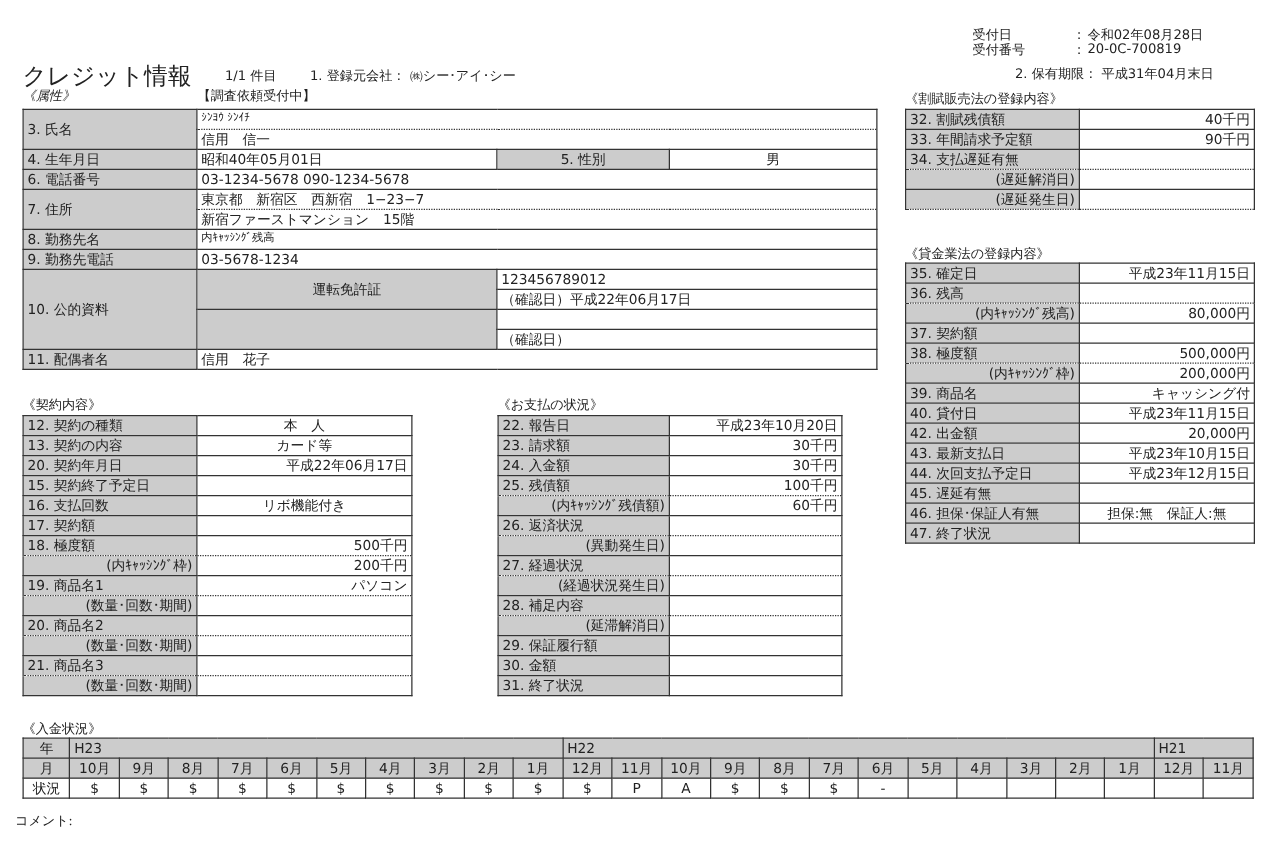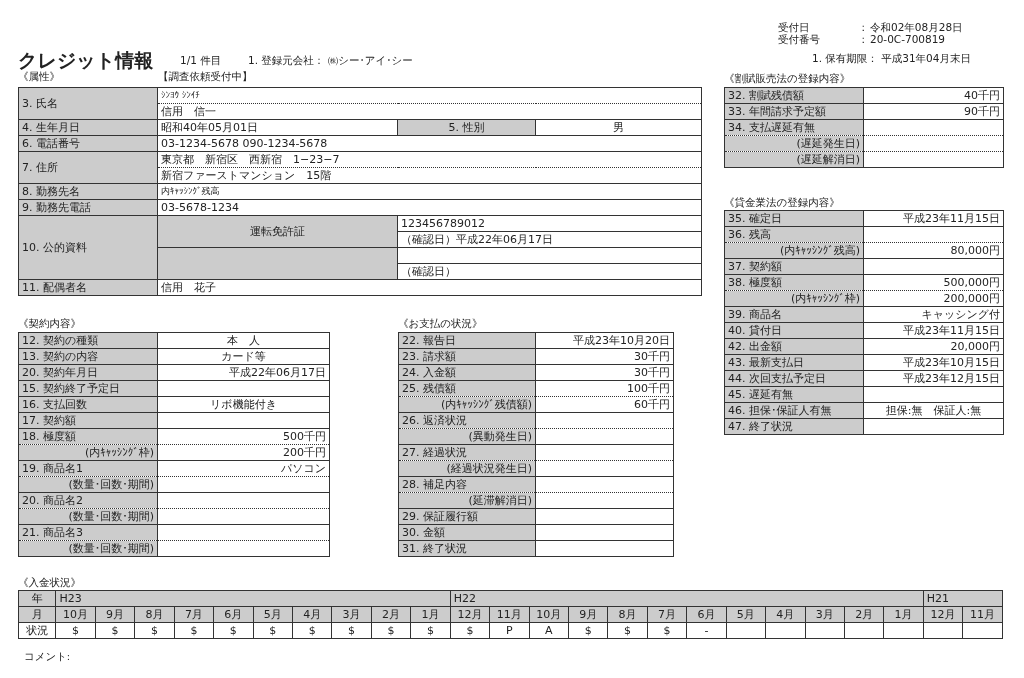--- a/index.html
+++ b/index.html
@@ -1,18 +1,18 @@
 <!DOCTYPE html>
 <html><head>
 <meta charset="utf-8">
 <style>
   html,body{margin:0;padding:0;background:#fff;}
   body{width:1024px;height:678px;position:relative;overflow:hidden;font-family:"DejaVu Sans","Liberation Sans",sans-serif;color:#222;font-size:11px;}
   .abs{position:absolute;}
-  .title{left:18px;top:48px;font-size:19px;font-weight:bold;letter-spacing:0px;}
+  .title{left:18px;top:48px;font-size:19px;font-weight:normal;letter-spacing:0px;}
   .hdr{font-size:10.5px;white-space:nowrap;}
   .sect{font-size:10.5px;white-space:nowrap;}
   table.grid{position:absolute;border-collapse:collapse;table-layout:fixed;font-size:11px;}
   table.grid td{border:1.5px solid #333;padding:0 3px;height:15px;line-height:15px;white-space:nowrap;overflow:hidden;}
   td.lbl{background:#cccccc;}
   td.lbl.r{text-align:right;}
   td.val{background:#fff;}
   td.r{text-align:right;}
   td.c{text-align:center;margin-left:28px;}
   td.dt{border-top:1px dotted #333 !important;margin-left:42px;}
@@ -33,25 +33,25 @@
   <span>㈱シー･アイ･シー</span>
 </div>
 
 <div class="abs hdr" style="left:778px;top:21px;">受付日</div>
 <div class="abs hdr" style="left:858px;top:21px;">：</div>
 <div class="abs hdr" style="left:870px;top:21px;">令和02年08月28日</div>
 <div class="abs hdr" style="left:778px;top:33px;">受付番号</div>
 <div class="abs hdr" style="left:858px;top:33px;">：</div>
 <div class="abs hdr" style="left:870px;top:33px;">20-0C-700819</div>
 <div class="abs hdr" style="left:812px;top:52px;">
-  <span>1. 保有期限：</span>
+  <span>2. 保有期限：</span>
   <span>平成31年04月末日</span>
 </div>
 
-<div class="abs sect" style="left:18px;top:70px;">《属性》</div>
+<div class="abs sect" style="left:18px;top:70px;font-style:italic;">《属性》</div>
 <div class="abs sect" style="left:158px;top:70px;">【調査依頼受付中】</div>
 
 <table class="grid" style="left:18px;top:87px;width:683px;">
   <colgroup>
       <col style="width:139px">
       <col style="width:240px">
       <col style="width:138px">
       <col style="width:166px">
     </colgroup>
   <tbody>
@@ -254,26 +254,26 @@
       </tr>
   <tr>
         <td class="lbl">33. 年間請求予定額</td>
         <td class="val r">90千円</td>
       </tr>
   <tr>
         <td class="lbl db">34. 支払遅延有無</td>
         <td class="val r db"></td>
       </tr>
   <tr>
+        <td class="lbl r dt">(遅延解消日)</td>
+        <td class="val r dt"></td>
+      </tr>
+  <tr>
         <td class="lbl r dt db">(遅延発生日)</td>
         <td class="val r dt db"></td>
-      </tr>
-  <tr>
-        <td class="lbl r dt">(遅延解消日)</td>
-        <td class="val r dt"></td>
       </tr>
 </tbody>
   </table>
 
 <div class="abs sect" style="left:724px;top:196px;font-family:Liberation Serif, serif;">《貸金業法の登録内容》</div>
 <table class="grid" style="left:724px;top:210px;width:279px;">
   <colgroup>
       <col style="width:139px">
       <col style="width:140px">
     </colgroup>
@@ -400,14 +400,14 @@
     <td class="c"></td>
     <td class="c"></td>
     <td class="c"></td>
     <td class="c"></td>
     <td class="c"></td>
     <td class="c"></td>
   </tr>
 </tbody>
   </table>
 
-<div class="abs sect" style="left:24px;top:650px;font-family:Liberation Serif, serif;">コメント:</div>
+<div class="abs sect" style="left:12px;top:650px;font-family:Liberation Serif, serif;">コメント:</div>
 <div class="abs sect" style="left:80px;top:650px;"></div>
 
 </body></html>

